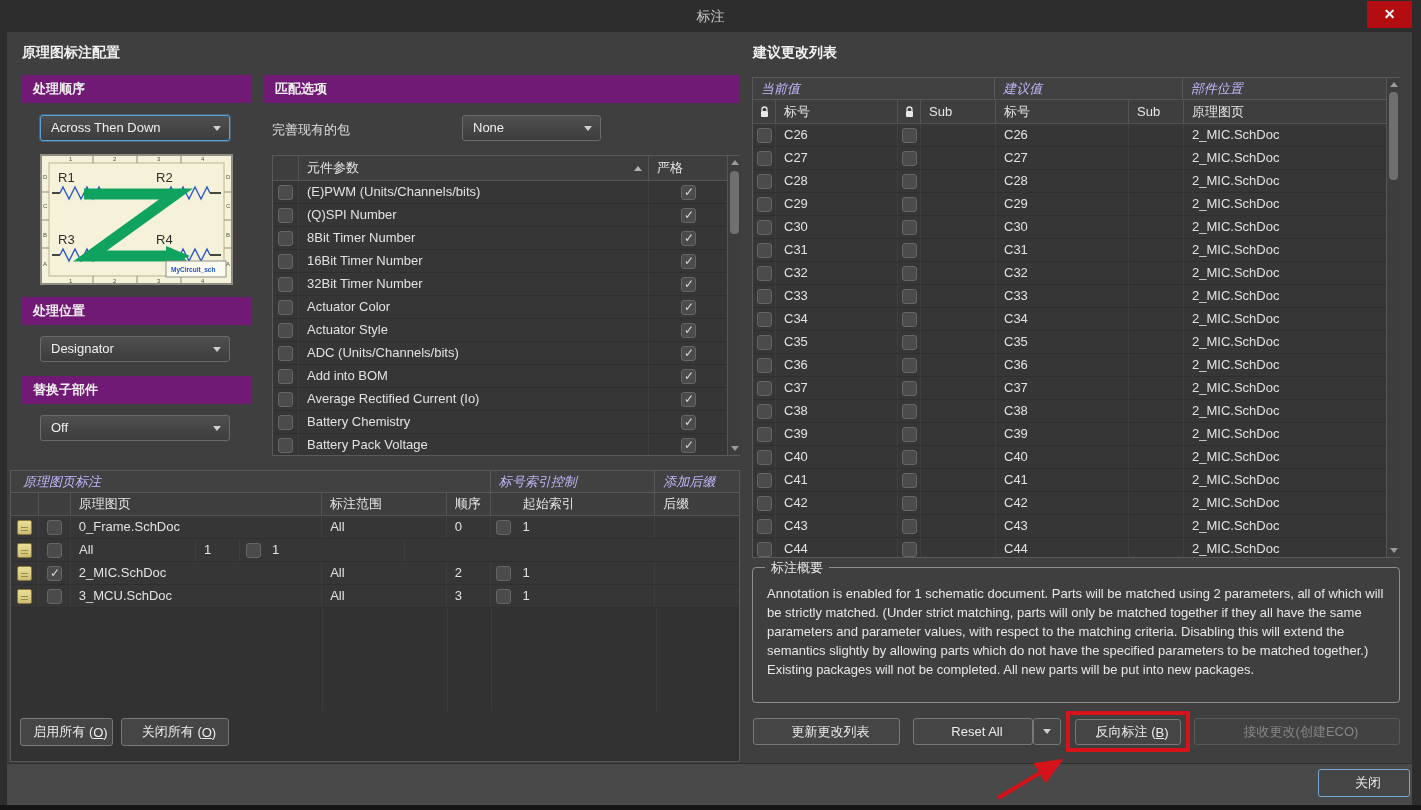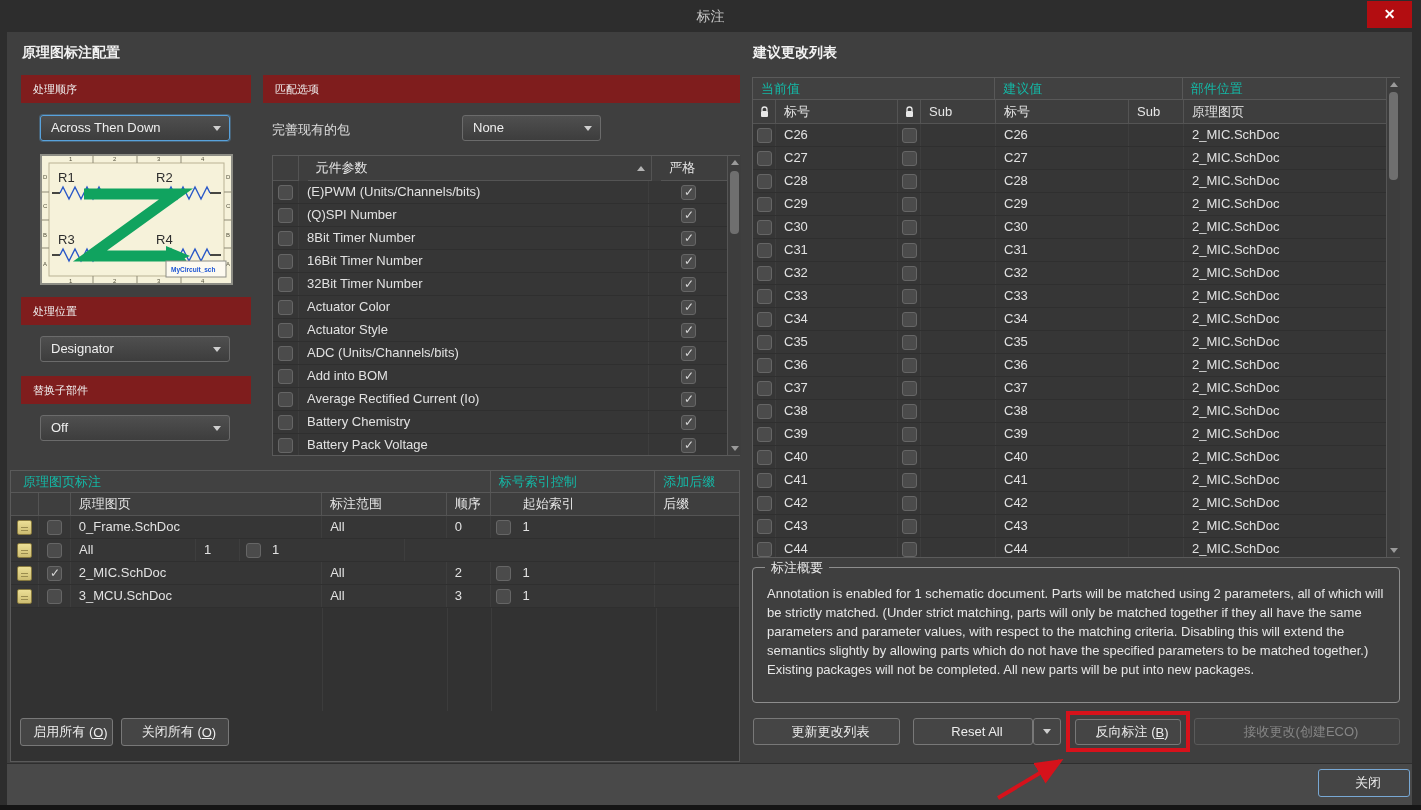--- a/index.html
+++ b/index.html
@@ -17,22 +17,22 @@
   .titlebar { left:0; top:0; width:1421px; height:32px; background:#2d2d2d; }
   .title { width:100%; text-align:center; line-height:32px; color:#c9c9c9; font-size:14px; }
   .close-btn { left:1367px; top:1px; width:45px; height:27px; background:#b30d11;
     color:#fff; font-size:14px; font-weight:bold; text-align:center; line-height:27px; cursor:pointer; }
   .main-bg { left:7px; top:32px; width:1405px; height:731px; background:#3f3f3f; }
   .footer-bg { left:7px; top:763px; width:1405px; height:42px; background:#494949; border-top:1px solid #2e2e2e; }
   .bottom-strip { left:0; top:805px; width:1421px; height:5px; background:#151515; }
 
   .pane-heading { font-size:14px; font-weight:bold; color:#f2f2f2; }
 
-  .secbar { background:#7f1d1d; height:28px; line-height:28px; padding-left:12px;
-    font-weight:normal; font-size:11px; color:#f0f0f0; }
+  .secbar { background:#701a75; height:28px; line-height:28px; padding-left:12px;
+    font-weight:bold; font-size:13px; color:#f0f0f0; }
 
   
   .dd { height:26px; background:linear-gradient(#4f4f4f,#3d3d3d); border:1px solid #6b6b6b;
     border-radius:3px; line-height:24px; padding:0 22px 0 10px; color:#efefef; cursor:pointer; }
   .dd.focus { border-color:#58a2dc; box-shadow:0 0 0 1px rgba(88,162,220,.35); }
   .dd .caret { position:absolute; right:8px; top:10px; width:0; height:0;
     border-left:4px solid transparent; border-right:4px solid transparent; border-top:5px solid #cfcfcf; }
 
   
   .btn { background:#454545; border:1px solid #787878; border-radius:3px; color:#ededed;
@@ -48,21 +48,21 @@
   
   .cb { display:inline-block; width:15px; height:15px; border-radius:3px; background:#4b4b4b;
     border:1px solid #666; position:relative; flex:none; cursor:pointer; }
   .cb.checked::after { content:"\2713"; position:absolute; left:2px; top:-2px;
     font-size:12px; color:#d6d6d6; line-height:16px; }
 
   
   .tbl { background:#323232; border:1px solid #5a5a5a; overflow:hidden; }
   .gh { display:flex; background:#414141; }
   .gcell { border-right:1px solid #585858; border-bottom:1px solid #585858; padding-left:8px;
-    line-height:21px; color:#14b8a6; overflow:hidden; white-space:nowrap; }
+    line-height:21px; color:#c4b5fd; overflow:hidden; white-space:nowrap;font-style:italic; }
   .hr2 { display:flex; background:#3e3e3e; }
   .hcell { border-right:1px solid #545454; border-bottom:1px solid #545454; padding-left:8px;
     color:#e6e6e6; overflow:hidden; white-space:nowrap; display:flex; align-items:center; }
   .trow { display:flex; height:23px; background:#363636; border-bottom:1px solid #2f2f2f; }
   .cell { border-right:1px solid #3e3e3e; padding-left:8px; line-height:22px; overflow:hidden;
     white-space:nowrap; color:#e2e2e2; display:flex; align-items:center; }
   .cell.nopad { padding-left:0; justify-content:center; }
 
   
   .sbar { background:#3d3d3d; border-left:1px solid #565656; }
@@ -193,21 +193,21 @@
 </div>
 
 <div class="abs secbar" style="left:263px; top:75px; width:477px;">匹配选项</div>
 <div class="abs" style="left:272px; top:121px;">完善现有的包</div>
 <div class="abs dd" style="left:462px; top:115px; width:139px;">
   <span>None</span>
   <span class="caret"></span>
 </div>
 
 <div class="abs tbl" style="left:272px; top:155px; width:468px; height:301px;">
-  <div class="hr2" style="height:25px;gap:9px;">
+  <div class="hr2" style="height:25px;">
     <div class="hcell" style="width:26px; padding-left:0;"></div>
     <div class="hcell" style="width:350px; justify-content:space-between; padding-right:6px;">
       <span>元件参数</span>
       <span class="sort-up"></span>
     </div>
     <div class="hcell" style="width:79px; border-right:none;">严格</div>
   </div>
   <div>
 
       <div class="trow">

